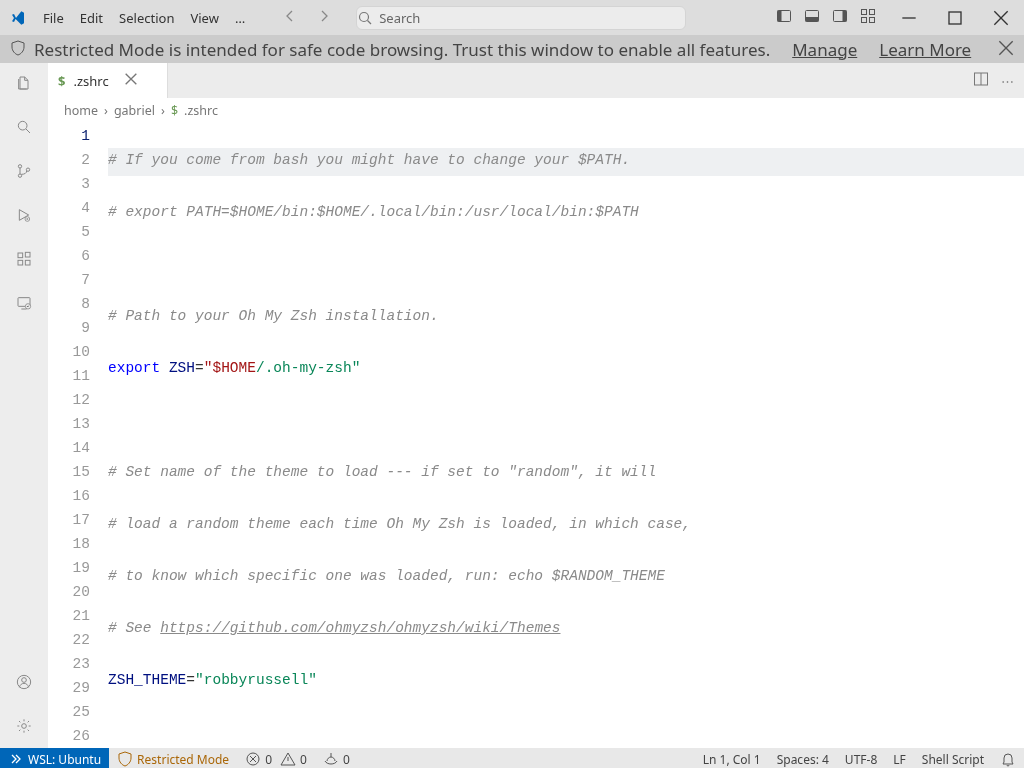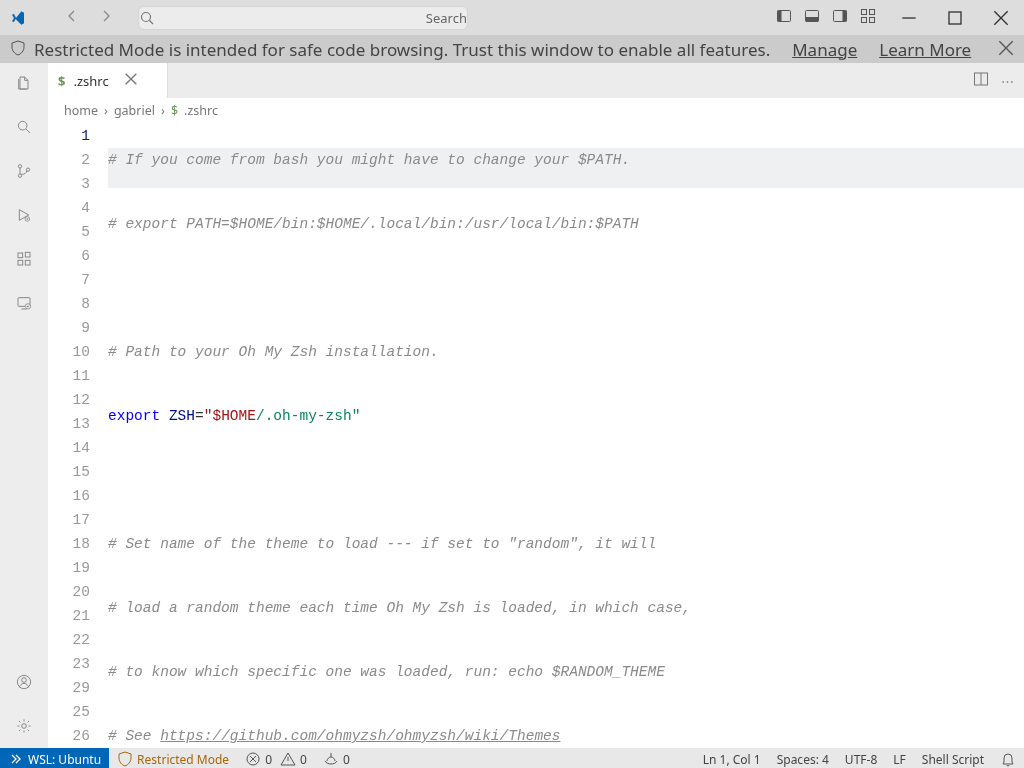--- a/index.html
+++ b/index.html
@@ -3,21 +3,21 @@
 <meta charset="utf-8">
 <style>
 * { margin: 0; padding: 0; box-sizing: border-box; }
 html, body { width: 1024px; height: 768px; overflow: hidden; font-family: "Segoe UI", system-ui, sans-serif; font-size: 13px; background: #f3f3f3; color: #333; }
 .titlebar { height: 35px; display: flex; align-items: center; background: #dddddd; }
 .titlebar .app-icon { width: 35px; display: flex; justify-content: center; align-items: center; }
 .titlebar .menu { display: flex; gap: 0; }
 .titlebar .menu span { padding: 6px 8px; cursor: pointer; color: #333; }
 .titlebar .nav { display: flex; gap: 10px; margin-left: 25px; align-items: center; }
 .titlebar .nav-btn { color: #888; cursor: pointer; padding: 4px; }
-.titlebar .search { flex: 0 0 330px; margin-left: 20px; background: #ececec; border: 1px solid #d4d4d4; border-radius: 6px; height: 24px; display: flex; align-items: center; justify-content: space-between; color: #666; gap: 6px; }
+.titlebar .search { flex: 0 0 330px; margin-left: 20px; background: #ececec; border: 1px solid #d4d4d4; border-radius: 6px; height: 24px; display: flex; align-items: center; justify-content: flex-start; color: #666; gap: 6px; }
 .titlebar .spacer { flex: 1; }
 .titlebar .layout-btns { display: flex; gap: 12px; align-items: center; margin-right: 10px; color: #555; }
 .titlebar .win-btns { display: flex; }
 .titlebar .win-btn { width: 46px; height: 35px; display: flex; align-items: center; justify-content: center; color: #333; }
 .notify-bar { height: 28px; background: #cbcbcb; display: flex; align-items: center; padding: 0 10px; color: #444; font-size: 17px; }
 .notify-bar .shield { margin-right: 8px; }
 .notify-bar a { color: #444; text-decoration: underline; margin-left: 22px; cursor: pointer; }
 .notify-bar .close-notify { margin-left: auto; cursor: pointer; color: #555; }
 .main { display: flex; height: 685px; }
 .activity-bar { width: 48px; background: #ededed; display: flex; flex-direction: column; align-items: center; padding-top: 8px; gap: 20px; color: #888; }
@@ -30,21 +30,21 @@
 .tab .tab-label { color: #333; }
 .tab .tab-close { color: #777; cursor: pointer; margin-left: 6px; }
 .tabs .tab-actions { margin-left: auto; display: flex; align-items: center; gap: 12px; padding-right: 10px; color: #777; }
 .breadcrumb { height: 24px; display: flex; align-items: center; padding: 0 16px; color: #777; font-size: 12.5px; gap: 6px; background: #fff; }
 .breadcrumb .file-icn-sm { color: #6a9955; }
 .code-area { flex: 1; display: flex; overflow: hidden; font-family: "Consolas", "Courier New", monospace; font-size: 14.5px; line-height: 24px; }
 .gutter { width: 60px; text-align: right; color: #999; padding-right: 18px; padding-top: 2px; user-select: none; }
 .gutter .ln.active { color: #0b216f; font-weight: 500; }
 .code { flex: 1; white-space: pre; padding-top: 2px; color: #333; position: relative; font-style: normal; }
 .code .line.highlight { background: #eef0f2; }
-.code .line { height: 40px; }
+.code .line { height: 28px; }
 .cm { color: #8a8a8a; font-style: italic; }
 .kw { color: #0000ff; }
 .var { color: #001080; }
 .str { color: #a31515; }
 .lnk { text-decoration: underline; }
 .eq { color: #333; }
 .statusbar { height: 22px; background: #e8e8e8; display: flex; align-items: center; font-size: 12px; color: #444; }
 .statusbar .sb-remote { background: #0066b8; color: #fff; height: 100%; display: flex; align-items: center; padding: 0 8px; gap: 6px; }
 .statusbar .sb-item { padding: 0 8px; display: flex; align-items: center; gap: 4px; }
 .statusbar .sb-item.restricted { color: #aa6708; }
@@ -52,20 +52,27 @@
 svg { width: 16px; height: 16px; }
 </style>
 </head>
 <body>
 
 <div class="titlebar">
   <div class="app-icon">
     <svg viewBox="0 0 24 24">
         <path fill="#0066b8" d="M17 2l4 2v16l-4 2-9-9 9-11zM3 7l3-1 3 6-3 6-3-1 3-5-3-5z"></path>
       </svg>
+  </div>
+  <div class="menu">
+    <span>File</span>
+    <span>Edit</span>
+    <span>Selection</span>
+    <span>View</span>
+    <span>…</span>
   </div>
   <div class="nav">
     <span class="nav-btn">
       <svg viewBox="0 0 16 16">
           <path stroke="#888" stroke-width="1.3" fill="none" d="M10 3 5 8l5 5"></path>
         </svg>
     </span>
     <span class="nav-btn">
       <svg viewBox="0 0 16 16">
           <path stroke="#888" stroke-width="1.3" fill="none" d="M6 3l5 5-5 5"></path>

